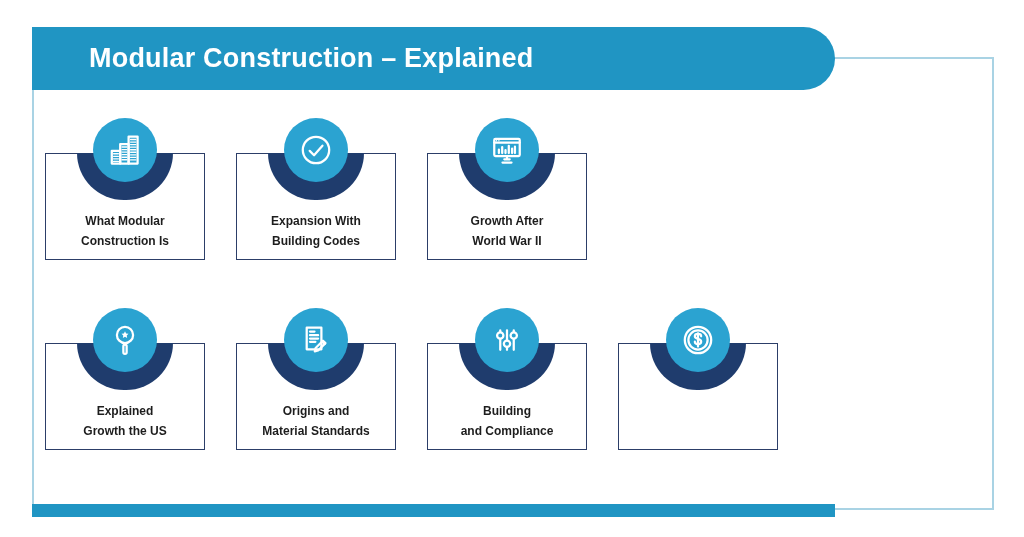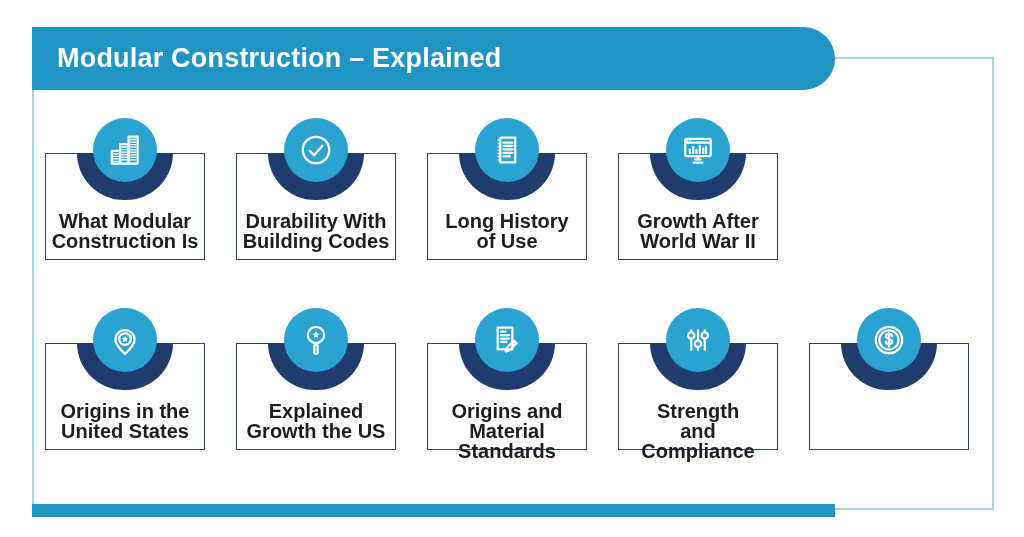--- a/index.html
+++ b/index.html
@@ -11,21 +11,21 @@
     position:absolute;left:32px;top:57px;width:958px;height:449px;
     border:2px solid #a9d3e4;z-index:1;background:#fff;
   }
   .header-bar{
     position:absolute;left:32px;top:27px;width:803px;height:63px;
     background:#2095c3;border-radius:0 31.5px 31.5px 0;z-index:3;
     display:flex;align-items:center;
   }
   .header-bar .title{
     color:#ffffff;font-size:27px;font-weight:bold;padding-left:25px;
-    letter-spacing:.2px;white-space:nowrap;
+    letter-spacing:.2px;white-space:nowrap;margin-left:32px;
   }
   .footer-bar{
     position:absolute;left:32px;top:504px;width:803px;height:13px;
     background:#2095c3;z-index:3;
   }
   .cards{
     position:absolute;left:45px;width:924px;z-index:2;
     display:grid;grid-template-columns:repeat(5,160px);column-gap:31px;
   }
   .row1{top:153px;}
@@ -40,21 +40,21 @@
     border-radius:0 0 48px 48px;
   }
   .icon-circle{
     position:absolute;top:-36px;left:50%;transform:translateX(-50%);
     width:64px;height:64px;border-radius:50%;background:#2ba3d1;
     display:flex;align-items:center;justify-content:center;
   }
   .icon-circle svg{display:block;}
   .card-label{
     position:absolute;top:57px;left:2px;right:2px;text-align:center;
-    font-size:20px;line-height:20px;font-weight:bold;color:#1d1d1d;
+    font-size:12px;line-height:20px;font-weight:bold;color:#1d1d1d;
   }
   .ic{stroke:#fff;fill:none;stroke-width:1.5;stroke-linecap:round;stroke-linejoin:round;}
   .ic-thin{stroke:#fff;fill:none;stroke-width:.9;stroke-linecap:round;}
   .ic-fill{fill:#fff;stroke:none;}
 </style>
 </head>
 <body>
 
 <div class="canvas">
 
@@ -97,47 +97,25 @@
         <span>
           <svg width="36" height="36" viewBox="0 0 24 24">
             <g class="ic">
                 <circle cx="12" cy="12" r="8.8"></circle>
                 <path d="M7.8 12.6l2.9 2.9 5.6-6.4"></path>
               </g>
           </svg>
         </span>
       </div>
       <div class="card-label">
-        <span>Durability With</span><br>
+        <span>Expansion With</span><br>
         <span>Building Codes</span>
       </div>
     </div>
 
-    <div class="card">
-      <div class="arch"></div>
-      <div class="icon-circle">
-        <span>
-          <svg width="36" height="36" viewBox="0 0 24 24">
-            <g class="ic">
-                <rect x="7.5" y="3.8" width="10" height="16.4"></rect>
-              </g>
-            <g class="ic" stroke-width="1.2">
-              <path d="M9.6 7h6 M9.6 9.3h6 M9.6 11.6h6 M9.6 13.9h6 M9.6 16.2h4.2"></path>
-            </g>
-            <g class="ic-thin">
-              <path d="M6.1 5.5h1.4 M6.1 7.7h1.4 M6.1 9.9h1.4 M6.1 12.1h1.4 M6.1 14.3h1.4 M6.1 16.5h1.4 M6.1 18.7h1.4"></path>
-            </g>
-          </svg>
-        </span>
-      </div>
-      <div class="card-label">
-        <span>Long History</span><br>
-        <span>of Use</span>
-      </div>
-    </div>
 
     <div class="card">
       <div class="arch"></div>
       <div class="icon-circle">
         <span>
           <svg width="36" height="36" viewBox="0 0 24 24">
             <g class="ic">
               <rect x="3.5" y="4.5" width="17" height="11.5" rx="0.8"></rect>
               <path d="M3.5 7h17"></path>
               <path d="M12 16v2.2 M9 20.4h6 M10.2 18.2h3.6"></path>
@@ -154,38 +132,20 @@
       <div class="card-label">
         <span>Growth After</span><br>
         <span>World War II</span>
       </div>
     </div>
 
   </div>
 
   <div class="cards row2">
 
-    <div class="card">
-      <div class="arch"></div>
-      <div class="icon-circle">
-        <span>
-          <svg width="36" height="36" viewBox="0 0 24 24">
-            <g class="ic">
-              <path d="M12 21.2c-3.6-3.3-6.4-6.1-6.4-9.4a6.4 6.4 0 1 1 12.8 0c0 3.3-2.8 6.1-6.4 9.4z"></path>
-              <circle cx="12" cy="11.4" r="3.9"></circle>
-            </g>
-            <path class="ic-fill" d="M12 9.2l.66 1.34 1.48.22-1.07 1.04.25 1.48L12 12.58l-1.32.7.25-1.48-1.07-1.04 1.48-.22z"></path>
-          </svg>
-        </span>
-      </div>
-      <div class="card-label">
-        <span>Origins in the</span><br>
-        <span>United States</span>
-      </div>
-    </div>
 
     <div class="card">
       <div class="arch"></div>
       <div class="icon-circle">
         <span>
           <svg width="36" height="36" viewBox="0 0 24 24">
             <g class="ic">
               <circle cx="12" cy="8.6" r="5.4"></circle>
               <rect x="10.9" y="15" width="2.2" height="6.2" rx="1.1"></rect>
             </g>
@@ -231,21 +191,21 @@
             <g class="ic">
               <path d="M7.5 5.5v13 M12 5.5v13 M16.5 5.5v13"></path>
               <circle cx="7.5" cy="9" r="2.1" fill="#2ba3d1"></circle>
               <circle cx="12" cy="14.5" r="2.1" fill="#2ba3d1"></circle>
               <circle cx="16.5" cy="9" r="2.1" fill="#2ba3d1"></circle>
             </g>
           </svg>
         </span>
       </div>
       <div class="card-label">
-        <span>Strength</span><br>
+        <span>Building</span><br>
         <span>and Compliance</span>
       </div>
     </div>
 
     <div class="card">
       <div class="arch"></div>
       <div class="icon-circle">
         <span>
           <svg width="36" height="36" viewBox="0 0 24 24">
             <g class="ic">

